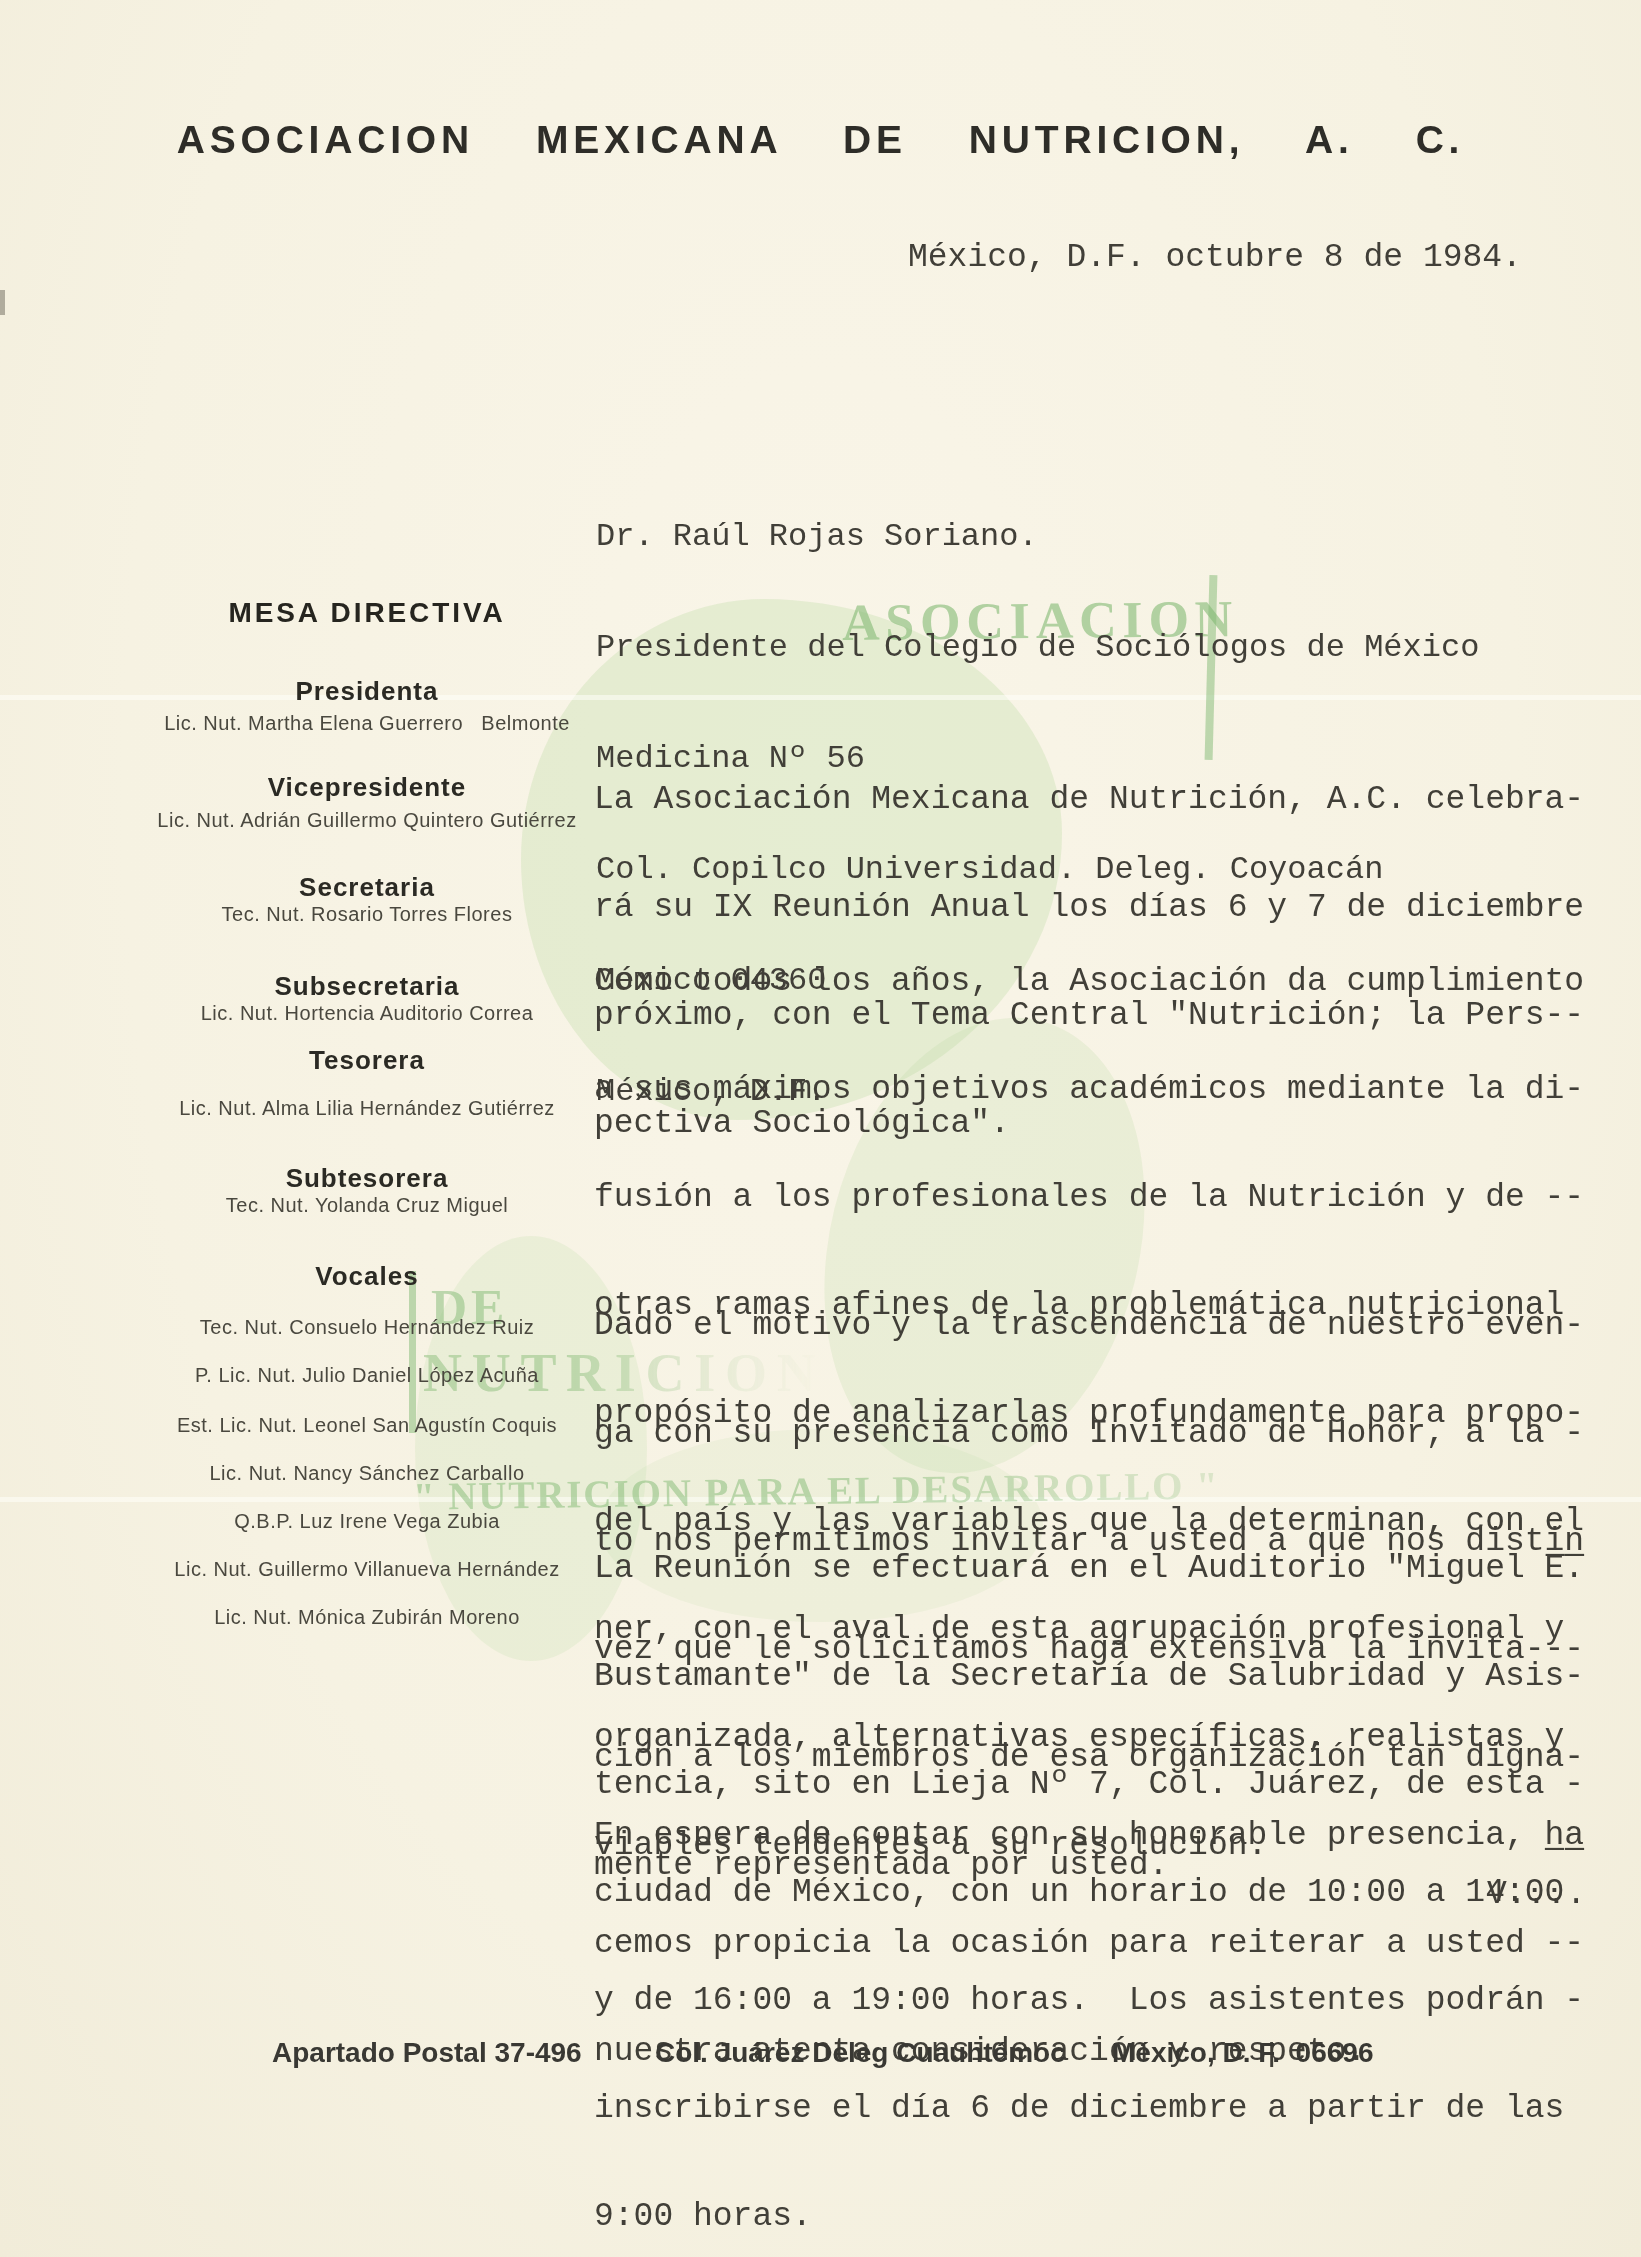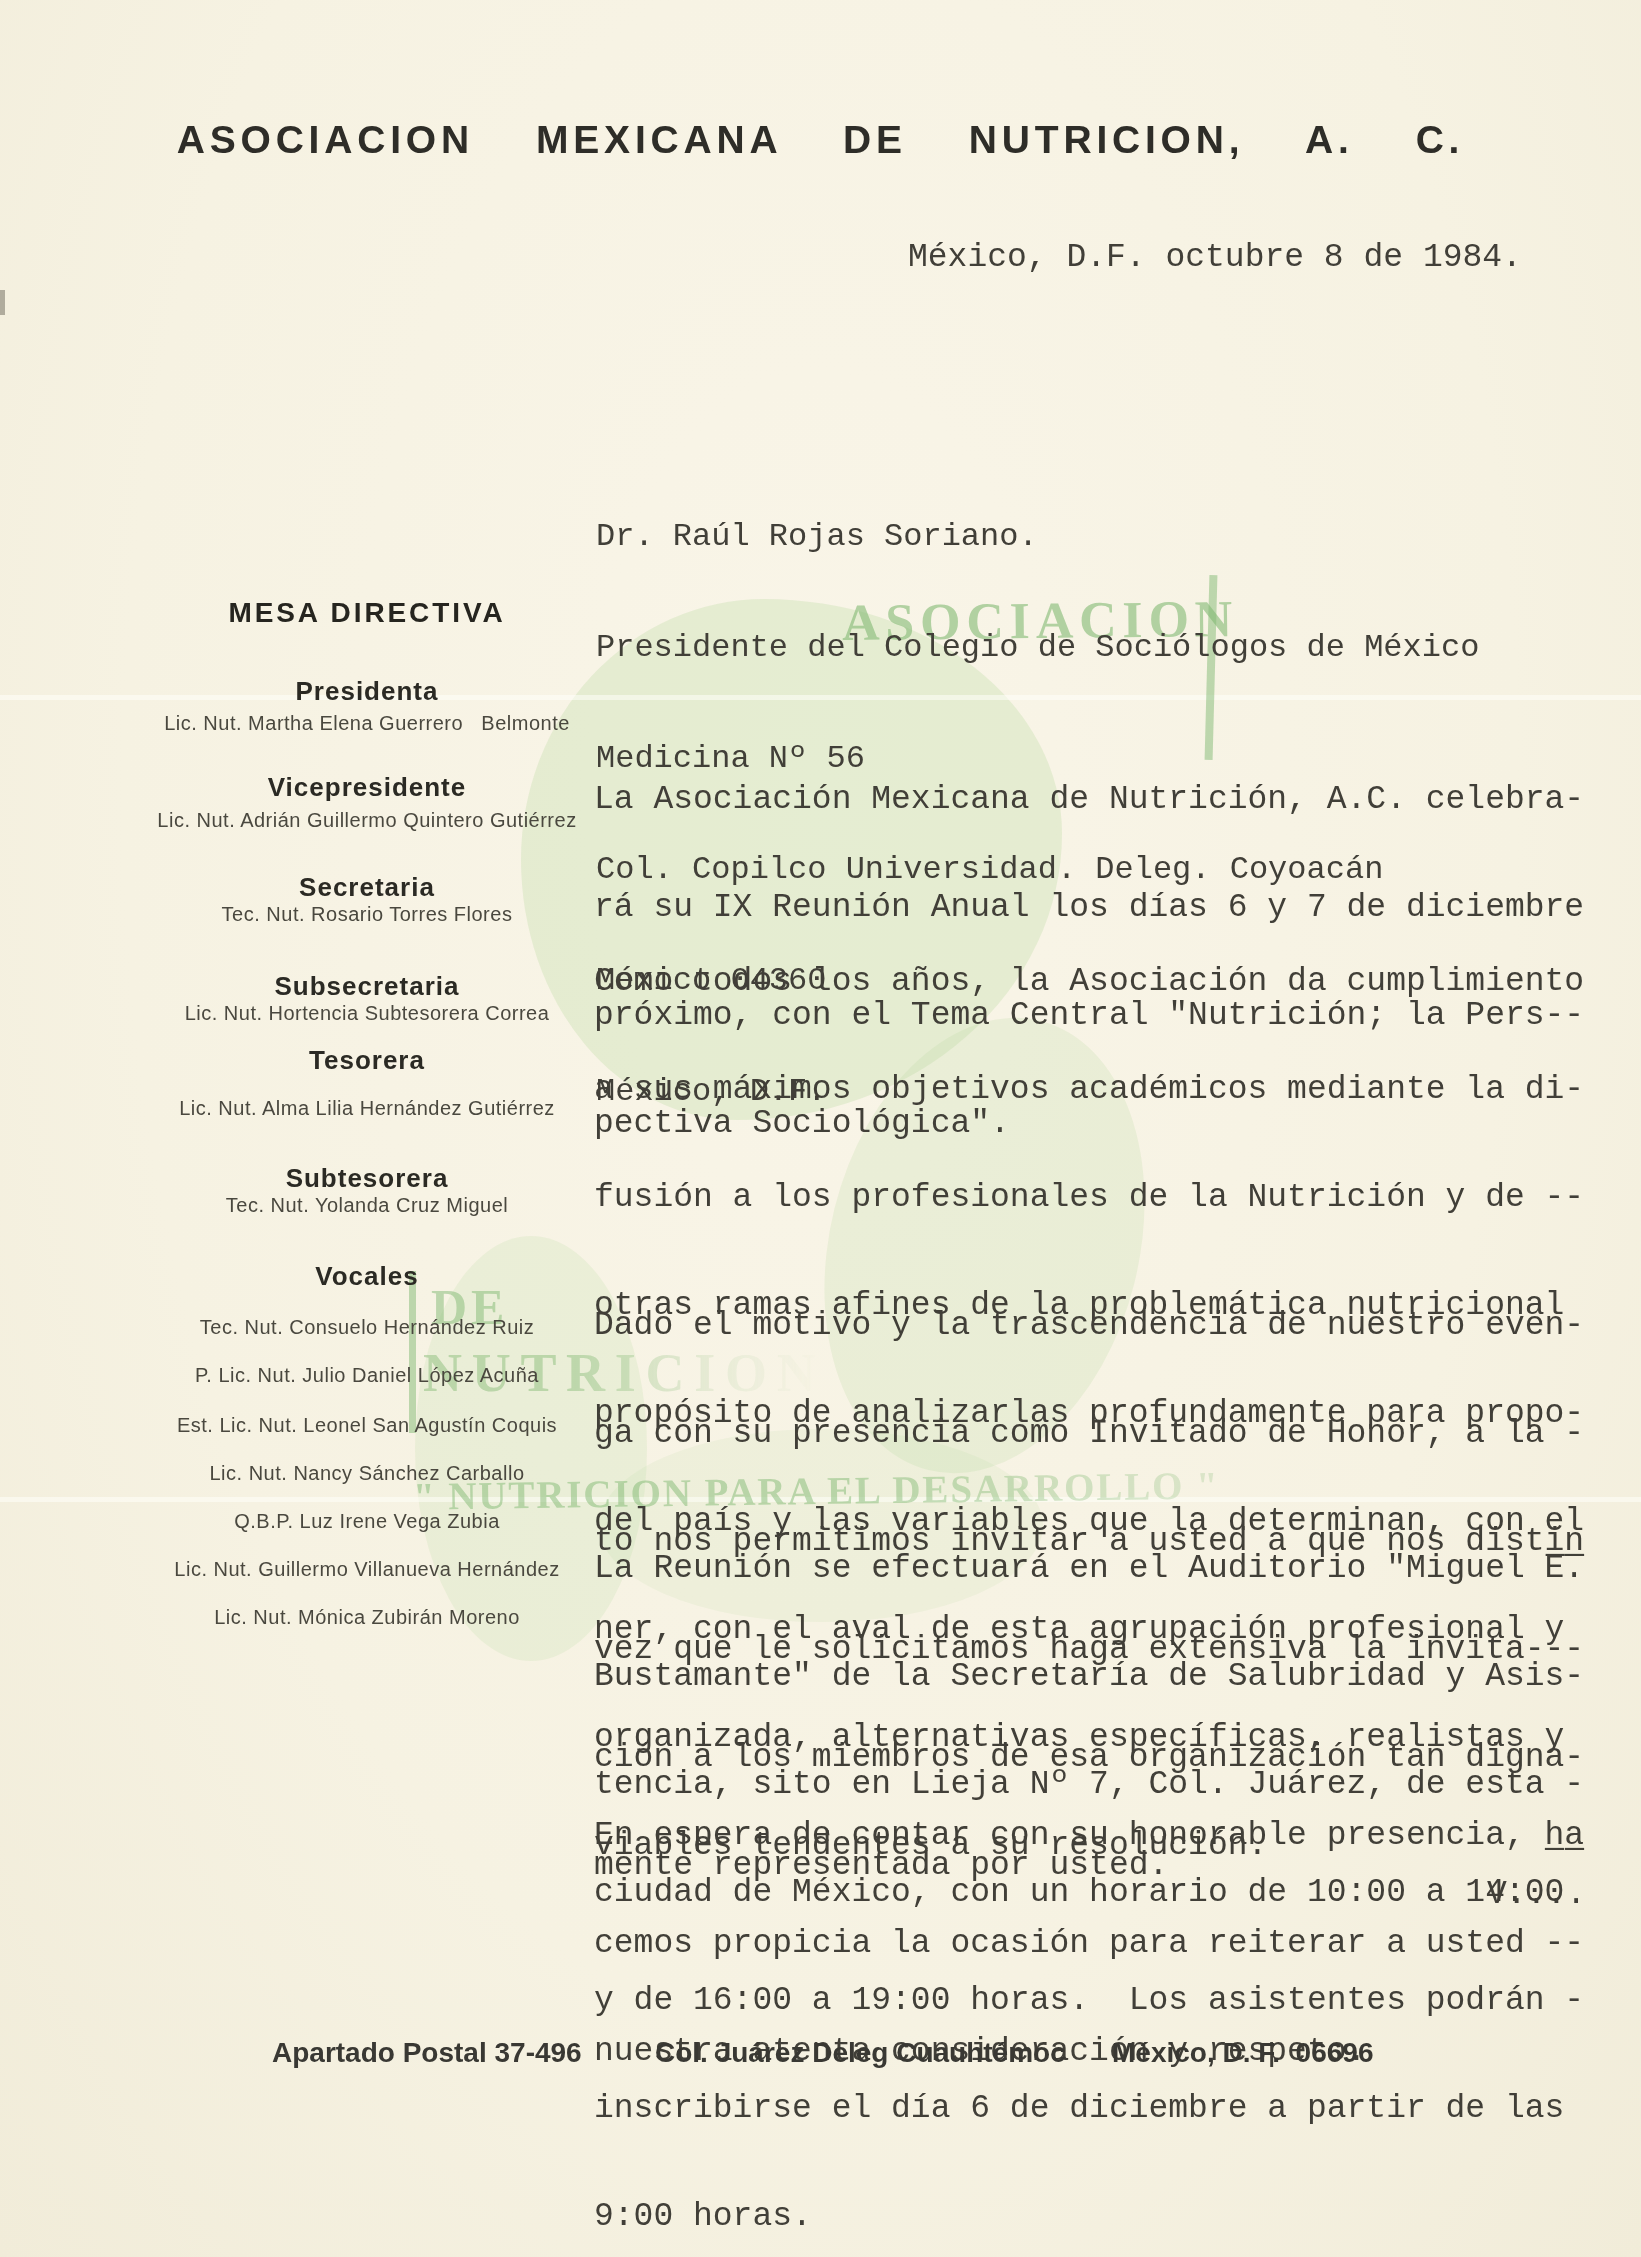--- a/index.html
+++ b/index.html
@@ -114,21 +114,21 @@
   <div class="side role-h abs" style="top:676px">Presidenta</div>
   <div class="side role-n abs" style="top:712px">Lic. Nut. Martha Elena Guerrero   Belmonte</div>
 
   <div class="side role-h abs" style="top:772px">Vicepresidente</div>
   <div class="side role-n abs" style="top:809px">Lic. Nut. Adrián Guillermo Quintero Gutiérrez</div>
 
   <div class="side role-h abs" style="top:872px">Secretaria</div>
   <div class="side role-n abs" style="top:903px">Tec. Nut. Rosario Torres Flores</div>
 
   <div class="side role-h abs" style="top:971px">Subsecretaria</div>
-  <div class="side role-n abs" style="top:1002px">Lic. Nut. Hortencia Subtesorera Correa</div>
+  <div class="side role-n abs" style="top:1002px">Lic. Nut. Hortencia Auditorio Correa</div>
 
   <div class="side role-h abs" style="top:1045px">Tesorera</div>
   <div class="side role-n abs" style="top:1097px">Lic. Nut. Alma Lilia Hernández Gutiérrez</div>
 
   <div class="side role-h abs" style="top:1163px">Subtesorera</div>
   <div class="side role-n abs" style="top:1194px">Tec. Nut. Yolanda Cruz Miguel</div>
 
   <div class="side role-h abs" style="top:1261px">Vocales</div>
   <div class="side role-n abs" style="top:1316px">Tec. Nut. Consuelo Hernández Ruiz</div>
   <div class="side role-n abs" style="top:1364px">P. Lic. Nut. Julio Daniel López Acuña</div>

